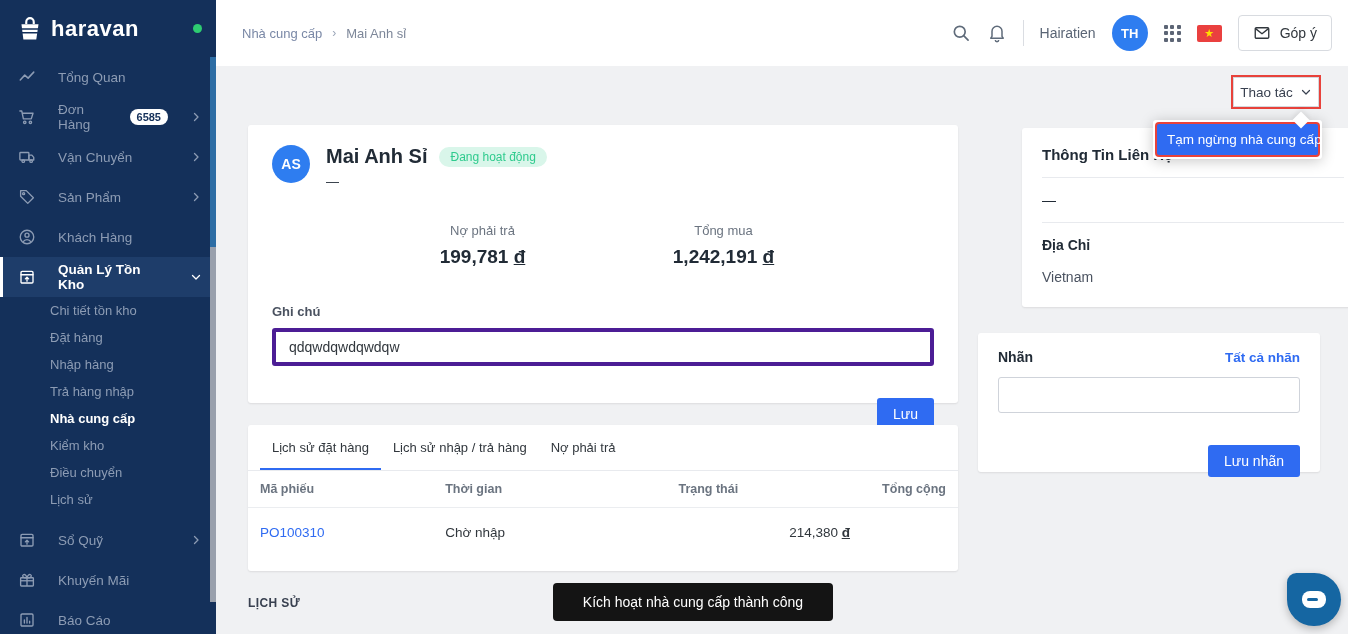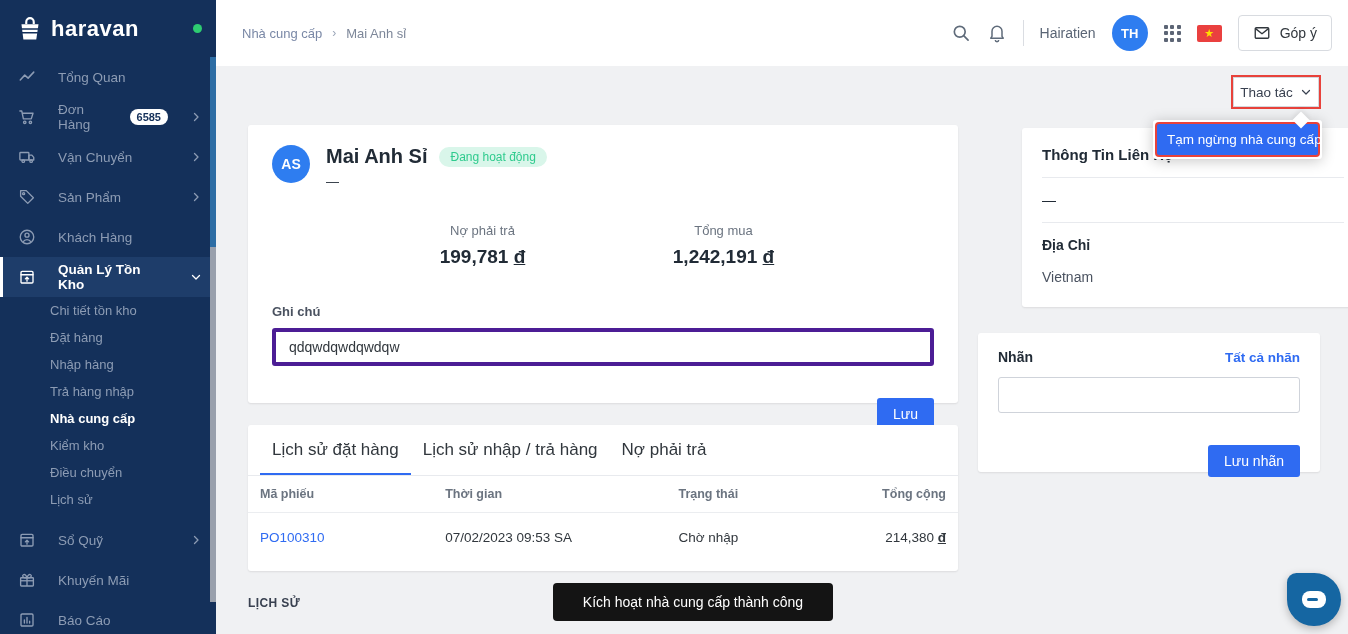--- a/index.html
+++ b/index.html
@@ -87,21 +87,21 @@
   .note-input { width:100%; height:38px; margin-top:9px; border:4px solid #4c1d95;
     border-radius:3px; padding:0 13px; font-size:14px; color:#31373d;
     font-family:"Liberation Sans","DejaVu Sans",sans-serif; outline:none; }
   .btn-blue { background:#2f6bf2; color:#fff; border:none; border-radius:3px; height:32px;
     padding:0 16px; font-size:14px; cursor:pointer;
     font-family:"Liberation Sans","DejaVu Sans",sans-serif; }
   .save-row { display:flex; justify-content:flex-end; margin-top:32px; }
 
   .card-history { left:32px; top:359px; width:710px; height:146px; }
   .tabs { display:flex; padding:0 12px; border-bottom:1px solid #e8eaee; }
-  .tab { padding:15px 12px 13px; font-size:17px; color:#31373d; cursor:pointer;
+  .tab { padding:15px 12px 13px; font-size:13px; color:#31373d; cursor:pointer;
     border-bottom:2px solid transparent; }
   .tab.active { border-bottom-color:#2f6bf2; }
   .t-row { display:grid; grid-template-columns:27% 34% 25% 14%; padding:0 12px; align-items:center; }
   .t-head { height:36px; color:#6b7480; font-size:12.5px; font-weight:700; }
   .t-head .r, .t-data .r { text-align:right; }
   .t-data { height:50px; font-size:13.5px; color:#31373d; border-top:1px solid #ebedf0; }
   .t-link { color:#2f6bf2; cursor:pointer; }
   .t-total { font-weight:400; }
 
   .history-heading { position:absolute; left:32px; top:530px; font-size:12px; font-weight:700;
@@ -375,21 +375,20 @@
       <div class="tab">Nợ phải trả</div>
     </div>
     <div class="t-row t-head">
       <span>Mã phiếu</span>
       <span>Thời gian</span>
       <span>Trạng thái</span>
       <span class="r">Tổng cộng</span>
     </div>
     <div class="t-row t-data">
       <span class="t-link">PO100310</span>
-      <span>07/02/2023 09:53 SA</span>
       <span>Chờ nhập</span>
       <span class="r t-total"><span>214,380</span> <span class="cur">đ</span></span>
     </div>
   </div>
 
   <div class="history-heading">LỊCH SỬ</div>
 
   <div class="toast">Kích hoạt nhà cung cấp thành công</div>
 
   <div class="card card-contact">

